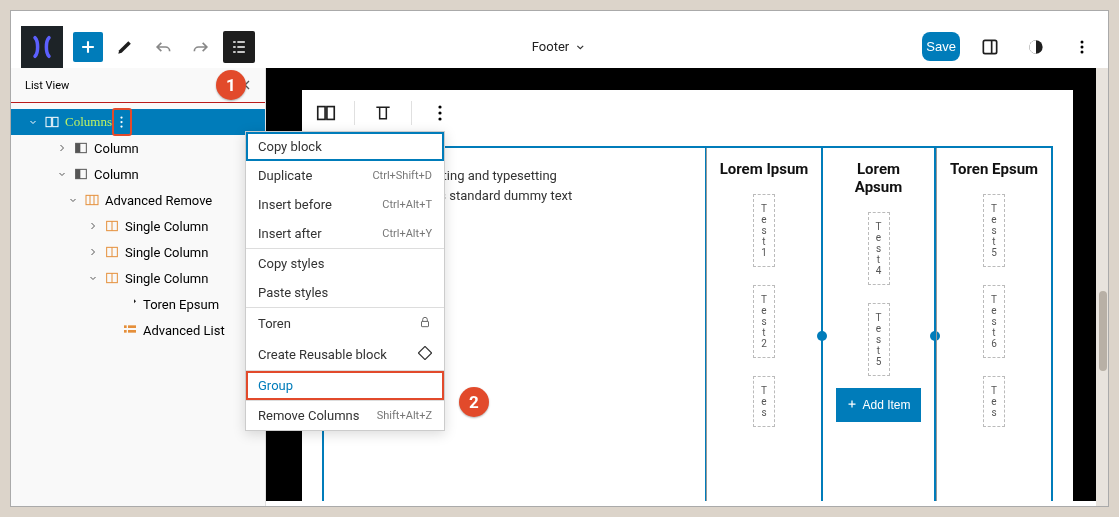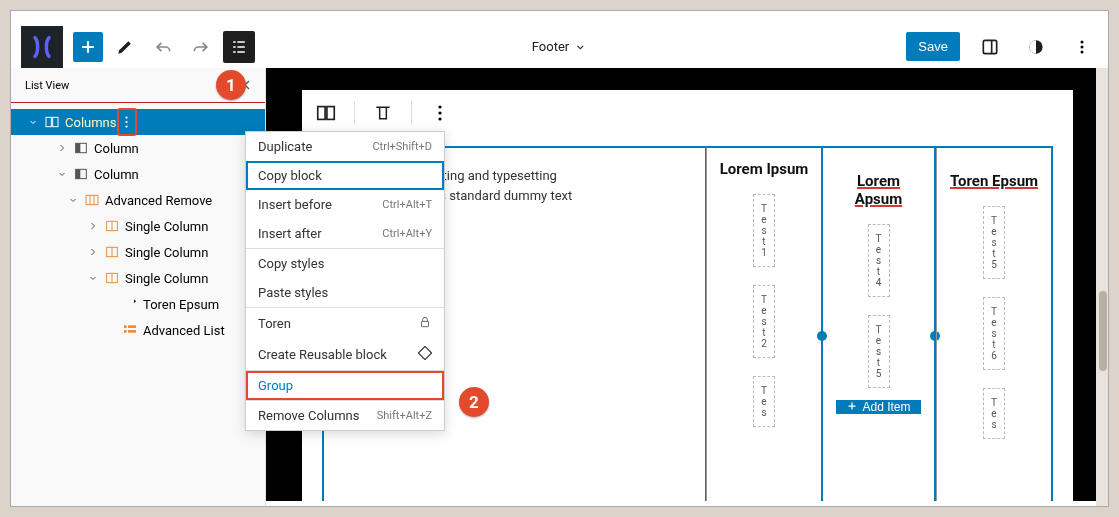--- a/index.html
+++ b/index.html
@@ -7,28 +7,28 @@
   .outer { position: absolute; inset: 10px; background: #fff; border: 1px solid #aaa; }
   .topbar { height: 72px; display: flex; align-items: center; padding: 0 10px; border-bottom: 1px solid #e0e0e0; position: relative; }
   .logo { width: 42px; height: 42px; background: #1d2327; display: flex; align-items: center; justify-content: center; }
   .logo svg { width: 28px; height: 28px; }
   .tb-btn { width: 32px; height: 32px; display: flex; align-items: center; justify-content: center; margin-left: 6px; background: transparent; border: none; cursor: pointer; color: #1e1e1e; }
   .tb-btn svg { width: 20px; height: 20px; }
   .tb-btn.add { background: #007cba; color: #fff; width: 30px; height: 30px; margin-left: 10px; border-radius: 2px; }
   .tb-btn.listv { background: #1e1e1e; color: #fff; border-radius: 2px; }
   .topbar .center { position: absolute; left: 50%; transform: translateX(-50%); display: flex; align-items: center; color: #222; font-size: 13px; cursor: pointer; }
   .topbar .right { margin-left: auto; display: flex; align-items: center; gap: 8px; }
-  .save-btn { background: #007cba; color: #fff; border: none; padding: 7px 12px; border-radius: 2px; font-size: 13px; cursor: pointer; }
+  .save-btn { background: #007cba; color: #fff; border: none; padding: 7px 4px; border-radius: 8px; font-size: 13px; cursor: pointer; }
   
   .panel { position: absolute; left: 0; top: 57px; bottom: 0; width: 255px; background: #f9f9f9; border-right: 1px solid #e0e0e0; }
   .panel-head { height: 35px; display: flex; align-items: center; padding: 8px 14px; font-size: 11px; border-bottom: 1px solid #b91c1c; position: relative; }
   .panel-head .close { position: absolute; right: 8px; top: 5px; width: 24px; height: 24px; display: flex; align-items: center; justify-content: center; cursor: pointer; }
   .tree { padding: 6px 0 30px 0; font-size: 13px; }
   .tree-row { height: 26px; display: flex; align-items: center; padding-right: 8px; cursor: pointer; position: relative; }
-  .tree-row.sel { background: #007cba; color: #fef9c3; }
+  .tree-row.sel { background: #007cba; color: #bef264; font-family: Liberation Serif, serif; }
   .tree-row .tog { width: 20px; display: flex; align-items: center; justify-content: center; }
   .tree-row .ic { width: 18px; height: 18px; margin-right: 4px; display: flex; align-items: center; justify-content: center; }
   .tree-row .lock { margin-left: auto; width: 14px; height: 14px; }
   .tree-row .dots { margin-left: auto; width: 16px; height: 22px; display: flex; align-items: center; justify-content: center; }
   .tree-row.sel .dots-wrap { border: 2px solid #e24a2b; border-radius: 3px; padding: 1px 0; }
   .pad1 { padding-left: 12px; }
   .pad2 { padding-left: 41px; }
   .pad3 { padding-left: 52px; }
   .pad4 { padding-left: 72px; }
   .pad6 { padding-left: 110px; }
@@ -48,28 +48,28 @@
   .canvasWrap { position: absolute; left: 255px; right: 5px; top: 57px; bottom: 5px; background: #000; overflow: hidden; }
   .canvas { position: absolute; left: 36px; right: 30px; top: 22px; bottom: -60px; background: #fff; }
   .ctoolbar { height: 46px; display: flex; align-items: center; padding: 0 10px; gap: 14px; }
   .ctoolbar .cbtn { width: 28px; height: 28px; display: flex; align-items: center; justify-content: center; }
   .vsep { width: 1px; height: 24px; background: #e0e0e0; }
   .content { padding: 10px 20px; }
   .colset { border: 2px solid #007cba; display: flex; min-height: 380px; }
   .lcol { flex: 1.8; border-right: 1px solid #007cba; padding: 18px 14px 14px 14px; font-size: 13px; color: #333; line-height: 1.5; }
   .rcol { width: 115px; border-left: 1px solid #999; display: flex; flex-direction: column; align-items: center; padding: 12px 10px; position: relative; }
   .rcol h4 { font-size: 15px; font-weight: 700; color: #111; text-align: center; margin-bottom: 16px; }
-  .rcol h4.red { text-decoration: underline; text-decoration-color: #d63638; text-decoration-thickness: 2px; margin-top: 12px; }
+  .rcol h4.red { text-decoration-color: #d63638; text-decoration-thickness: 2px; }
   .rcol.sel { border-left: 2px solid #007cba; border-right: 2px solid #007cba; }
   .handle { width: 10px; height: 10px; background: #007cba; border-radius: 50%; position: absolute; top: 50%; transform: translateY(-50%); }
   .handleL { left: -6px; }
   .handleR { right: -6px; }
   .cell { width: 22px; min-height: 68px; border: 1px dashed #bbb; margin-bottom: 18px; display: flex; flex-direction: column; align-items: center; justify-content: center; font-size: 10px; color: #555; padding: 8px 0; }
   .cell span { display: block; line-height: 1.1; }
-  .add-item { background: #007cba; color: #fff; border: none; font-size: 12px; padding: 0 10px; display: flex; align-items: flex-start; gap: 4px; cursor: pointer; margin-top: -6px; }
+  .add-item { background: #007cba; color: #fff; border: none; font-size: 12px; padding: 10px 10px; display: flex; align-items: flex-start; gap: 4px; cursor: pointer; margin-top: -6px; }
   .scroll-hint { position: absolute; right: 0; top: 57px; bottom: 0; width: 12px; background: #e8e3dd; }
   .scroll-thumb { position: absolute; right: 1px; top: 280px; width: 8px; height: 80px; background: #b8b0a6; border-radius: 4px; }
 </style>
 </head>
 <body>
 
 <div class="outer">
 
   <div class="topbar">
     <div class="logo">
@@ -383,26 +383,26 @@
           </div>
         </div>
       </div>
     </div>
   </div>
 
   <div class="scroll-hint"></div>
   <div class="scroll-thumb"></div>
 
   <div class="menu">
+    <div class="menu-item hl-box">
+        <span>Copy block</span>
+      </div>
     <div class="menu-item">
         <span>Duplicate</span>
         <span class="sc">Ctrl+Shift+D</span>
-      </div>
-    <div class="menu-item hl-box">
-        <span>Copy block</span>
       </div>
     <div class="menu-item">
         <span>Insert before</span>
         <span class="sc">Ctrl+Alt+T</span>
       </div>
     <div class="menu-item">
         <span>Insert after</span>
         <span class="sc">Ctrl+Alt+Y</span>
       </div>
     <hr>

